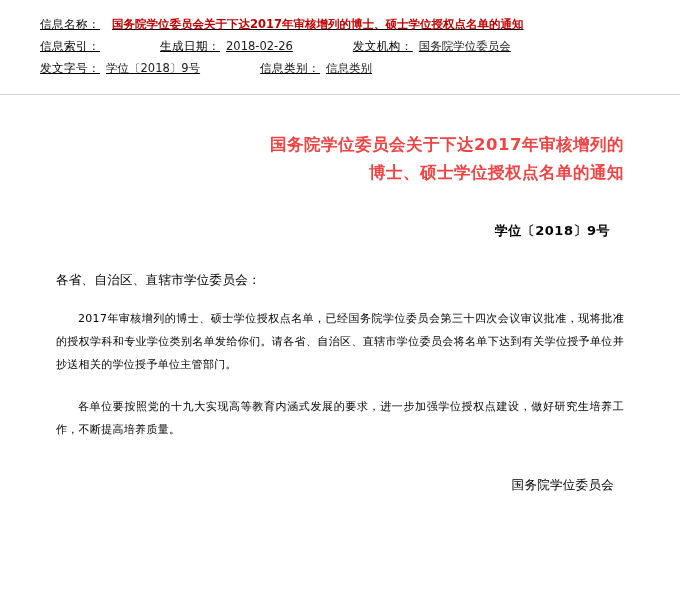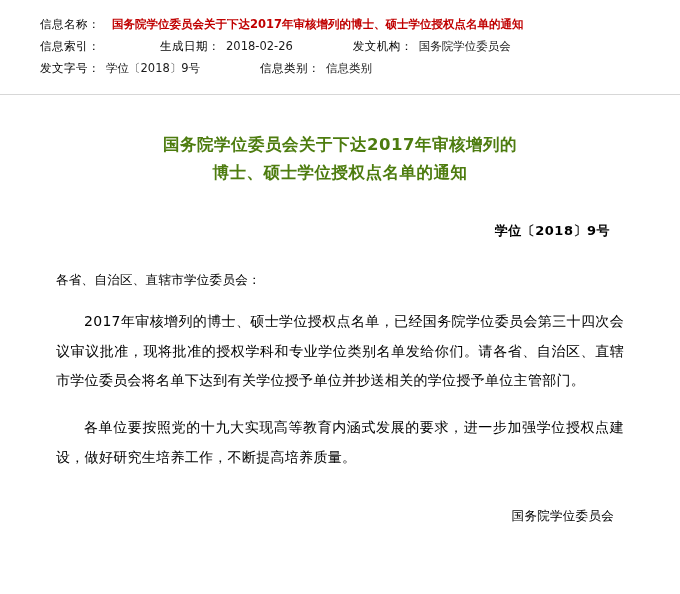--- a/index.html
+++ b/index.html
@@ -28,20 +28,21 @@
   .meta {
     padding: 14px 40px 6px 40px;
     font-size: 11.5px;
     line-height: 1.9;
     color: #000;
   }
   .meta-row {
     display: flex;
     align-items: flex-end;
     white-space: nowrap;
+    text-decoration: underline;
   }
   .meta-label {
     color: #000;
     letter-spacing: 0.5px;
     flex: 0 0 auto;
   }
   .meta-val {
     color: #1a1a1a;
     margin-left: 6px;
     flex: 0 0 auto;
@@ -69,25 +70,25 @@
     border-top: 1px solid #d7d7d7;
     margin: 8px 0 0 0;
     height: 0;
   }
 
   
   .doc-body {
     padding: 0 56px;
   }
   .title {
-    text-align: center;
+    text-align: right;
     font-weight: bold;
     font-size: 16.5px;
     line-height: 1.75;
-    color: #4d7c0f;
+    color: #ef4444;
     margin-top: 36px;
     letter-spacing: 0.5px;
   }
   .title .line { display: block; }
 
   .doc-number {
     text-align: right;
     font-size: 13px;
     font-weight: bold;
     margin-top: 34px;
@@ -95,21 +96,21 @@
     letter-spacing: 0.5px;
   }
 
   .salutation {
     font-size: 12.5px;
     margin-top: 32px;
     letter-spacing: 0.3px;
   }
 
   .para {
-    font-size: 14px;
+    font-size: 11px;
     line-height: 2.1;
     margin-top: 18px;
     text-align: justify;
     text-indent: 2em;
     letter-spacing: 0.3px;
   }
 
   .attachment {
     font-size: 12.5px;
     margin-top: 30px;

